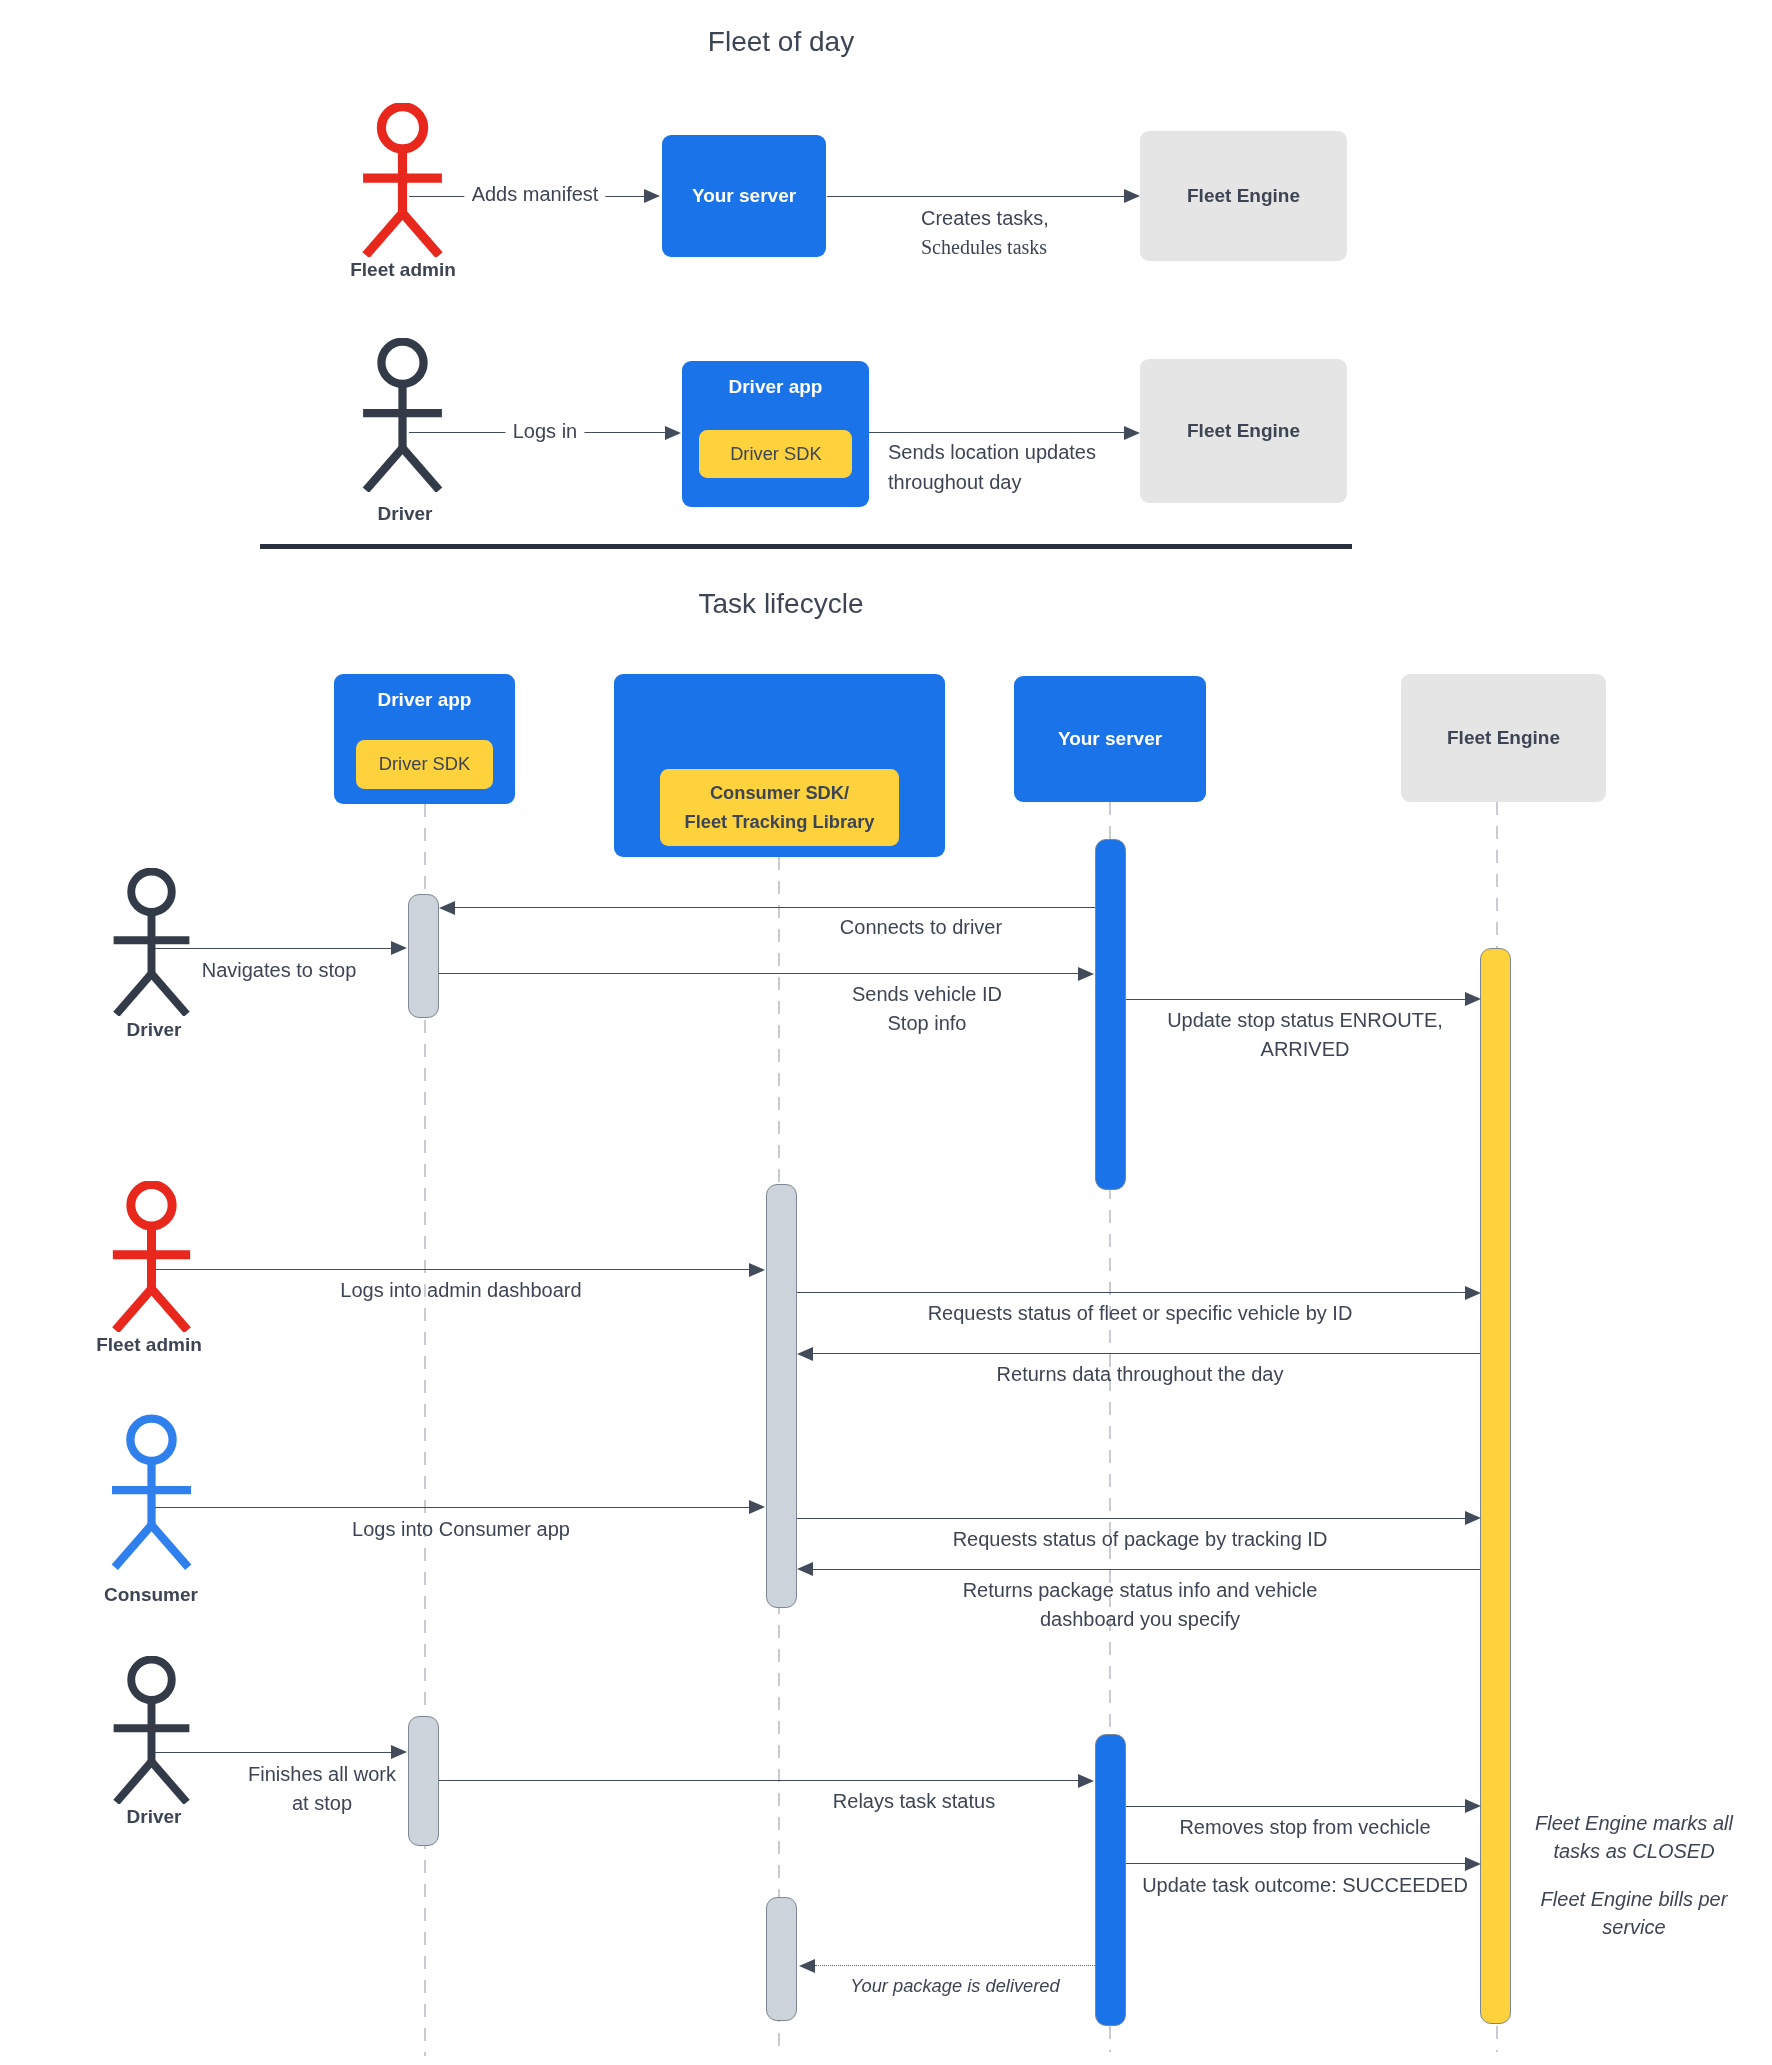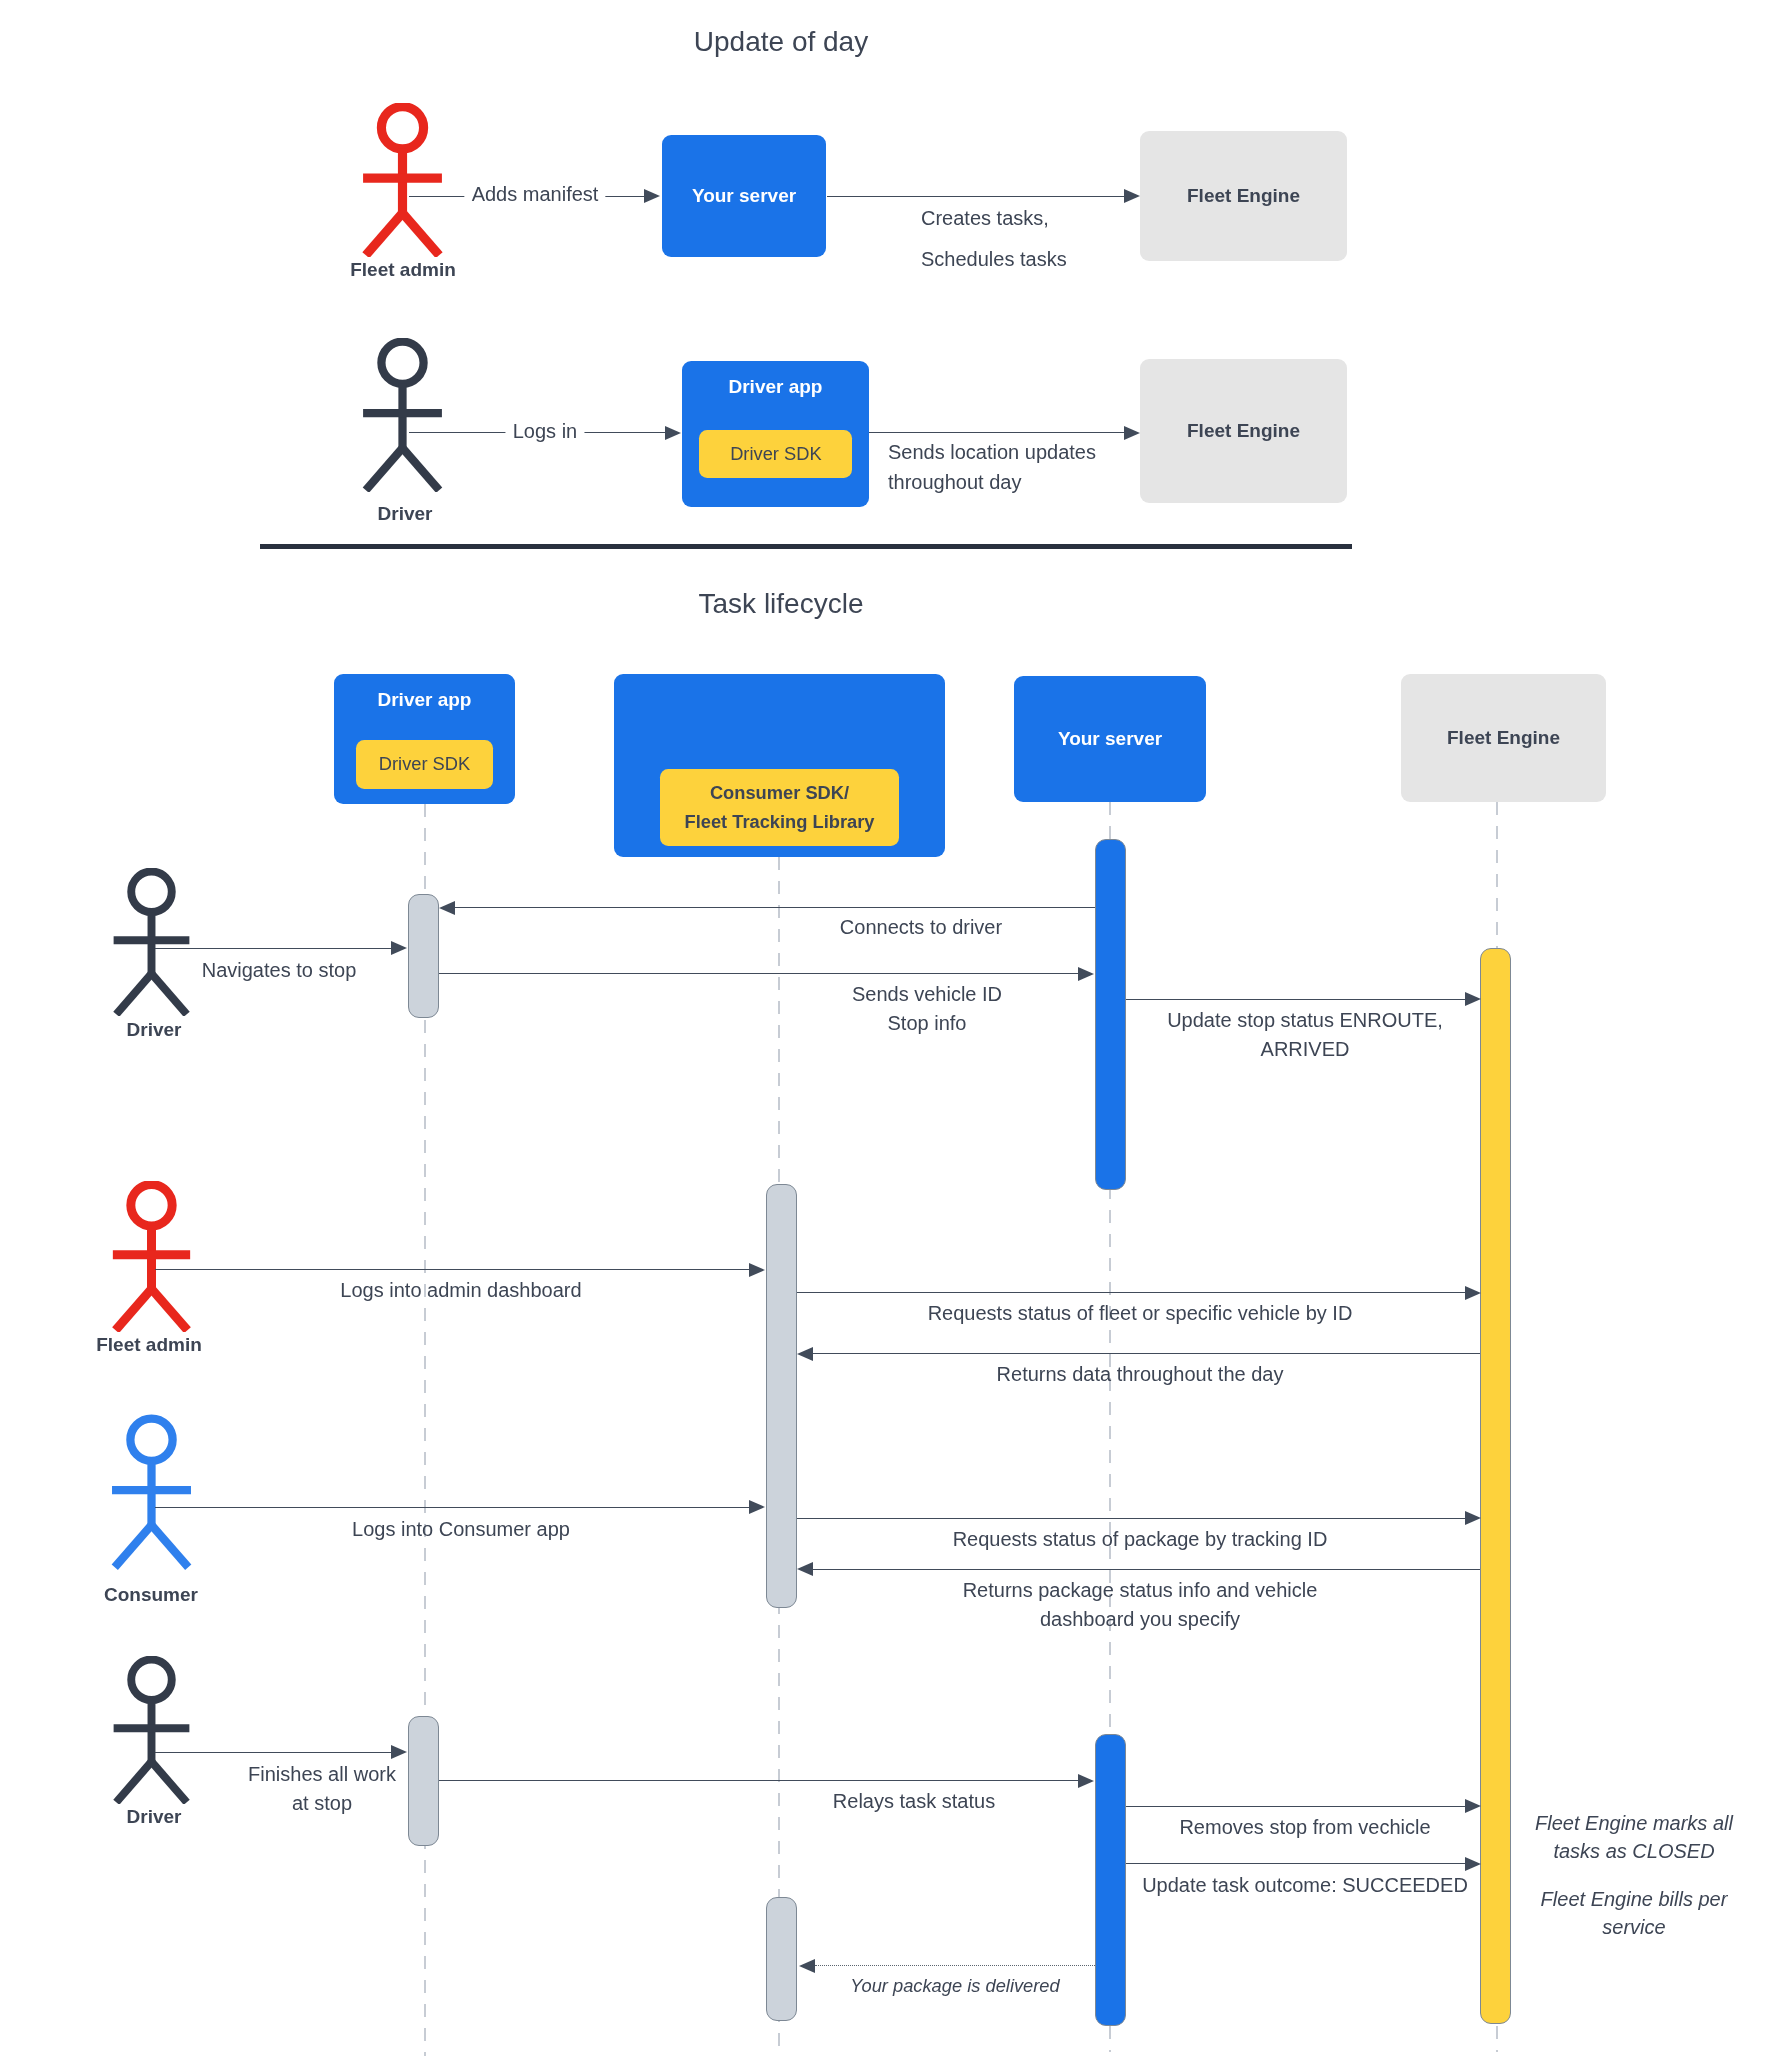--- a/index.html
+++ b/index.html
@@ -30,21 +30,21 @@
   .mlabel.la{transform:none;text-align:left;}
   .note{position:absolute;transform:translateX(-50%);font-size:20px;font-style:italic;color:#3d4554;text-align:center;white-space:nowrap;z-index:4;}
   .note.small{font-size:18.3px;}
   .divider{position:absolute;height:4.6px;background:#29303e;z-index:3;}
 </style>
 </head>
 <body>
 
 <div class="canvas">
 
-  <div class="sec-title" style="left:781px;top:25.6px;">Update of day</div>
+  <div class="sec-title" style="left:781px;top:25.6px;">Fleet of day</div>
 
   <svg class="abs" style="left:352px;top:103px;" width="101" height="154" viewBox="0 0 110 168">
     <circle cx="55" cy="27" r="23" fill="none" stroke="#e8271d" stroke-width="10"></circle>
     <line x1="55" y1="50" x2="55" y2="122" stroke="#e8271d" stroke-width="10"></line>
     <line x1="12" y1="82" x2="98" y2="82" stroke="#e8271d" stroke-width="10"></line>
     <line x1="55" y1="120" x2="15" y2="166" stroke="#e8271d" stroke-width="10"></line>
     <line x1="55" y1="120" x2="95" y2="166" stroke="#e8271d" stroke-width="10"></line>
   </svg>
   <div class="actor-label" style="left:403px;top:259px;">Fleet admin</div>
 
@@ -52,21 +52,21 @@
   <div class="head r" style="left:644px;top:189px;"></div>
   <div class="mlabel onl" style="left:535px;top:196px;">Adds manifest</div>
 
   <div class="box blue" style="left:662px;top:135px;width:164px;height:122px;">
     <span class="title">Your server</span>
   </div>
 
   <div class="line" style="left:827px;top:196px;width:297px;"></div>
   <div class="head r" style="left:1124px;top:189px;"></div>
   <div class="mlabel la" style="left:921px;top:207px;">Creates tasks,</div>
-  <div class="mlabel la" style="left:921px;top:248px;">Schedules tasks</div>
+  <div class="mlabel la" style="left:921px;top:236px;font-family:Liberation Serif, serif;">Schedules tasks</div>
 
   <div class="box yellow" style="left:1140px;top:131px;width:207px;height:130px;">
     <span class="title">Fleet Engine</span>
   </div>
 
   <svg class="abs" style="left:352px;top:338px;" width="101" height="154" viewBox="0 0 110 168">
     <circle cx="55" cy="27" r="23" fill="none" stroke="#333b49" stroke-width="9"></circle>
     <line x1="55" y1="50" x2="55" y2="122" stroke="#333b49" stroke-width="9"></line>
     <line x1="12" y1="82" x2="98" y2="82" stroke="#333b49" stroke-width="9"></line>
     <line x1="55" y1="120" x2="15" y2="166" stroke="#333b49" stroke-width="9"></line>

